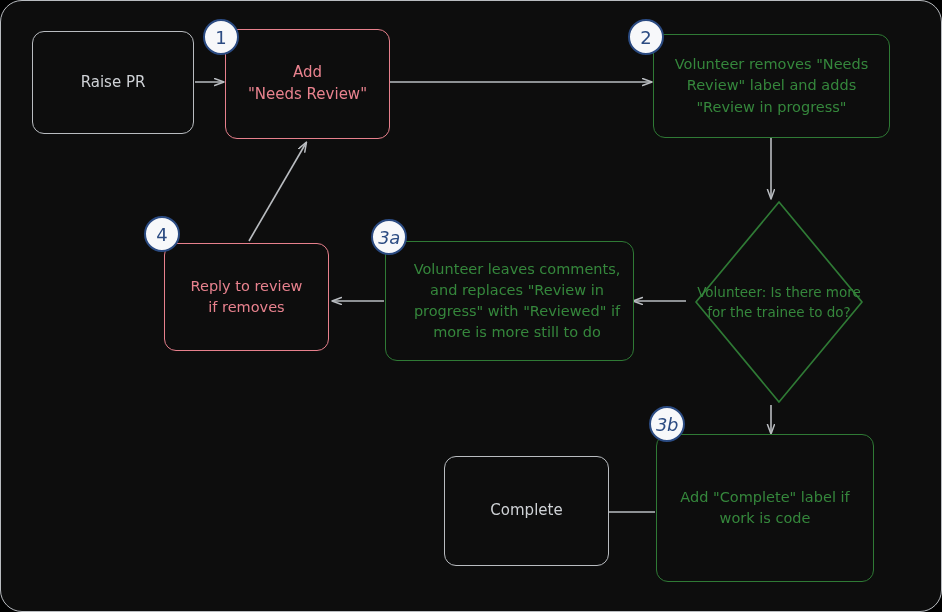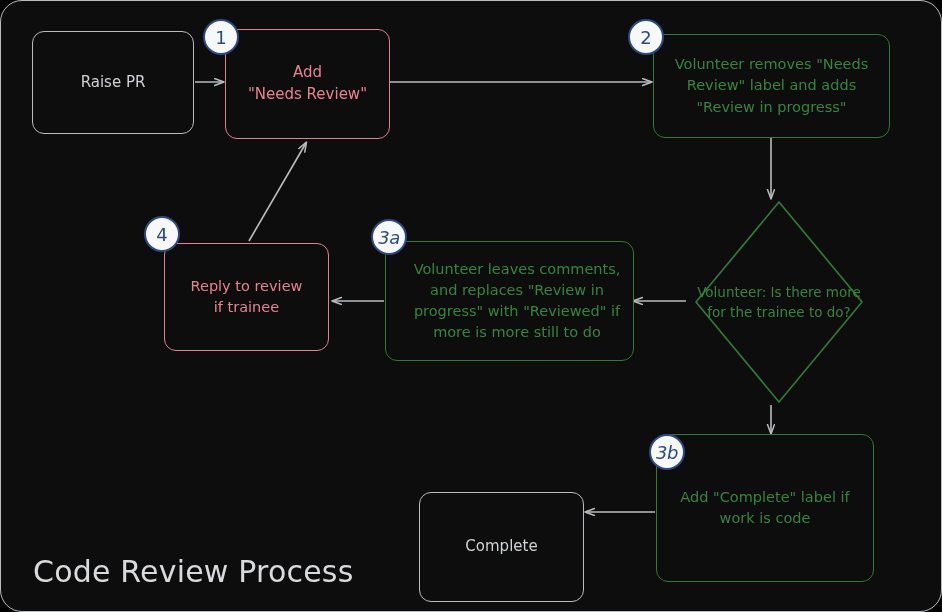--- a/index.html
+++ b/index.html
@@ -198,32 +198,31 @@
       <span class="ntext">and replaces "Review in</span>
       <span class="ntext">progress" with "Reviewed" if</span>
       <span class="ntext">more is more still to do</span>
     </span>
   </div>
   <div class="badge wide" style="left:370px; top:218px;">3a</div>
 
   <div class="node red" style="left:163px; top:242px; width:165px; height:108px; font-size:14.5px;">
     <span>
       <span class="ntext">Reply to review</span>
-      <span class="ntext">if trainee</span>
+      <span class="ntext">if removes</span>
     </span>
   </div>
   <div class="badge" style="left:143px; top:215px;">4</div>
 
   <div class="node green" style="left:655px; top:433px; width:218px; height:148px; font-size:14.5px;">
     <span>
       <span class="ntext">Add "Complete" label if</span>
       <span class="ntext">work is code</span>
     </span>
   </div>
-  <div class="badge wide" style="left:648px; top:405px;margin-top:28px;">3b</div>
-
-  <div class="node plain" style="left:418px; top:455px; width:165px; height:110px;margin-top:36px;">
+  <div class="badge wide" style="left:648px; top:405px;">3b</div>
+
+  <div class="node plain" style="left:443px; top:455px; width:165px; height:110px;">
     <span class="ntext">Complete</span>
   </div>
 
-  <div id="diagram-title">Code Review Process</div>
 
 </div>
 
 </body></html>

